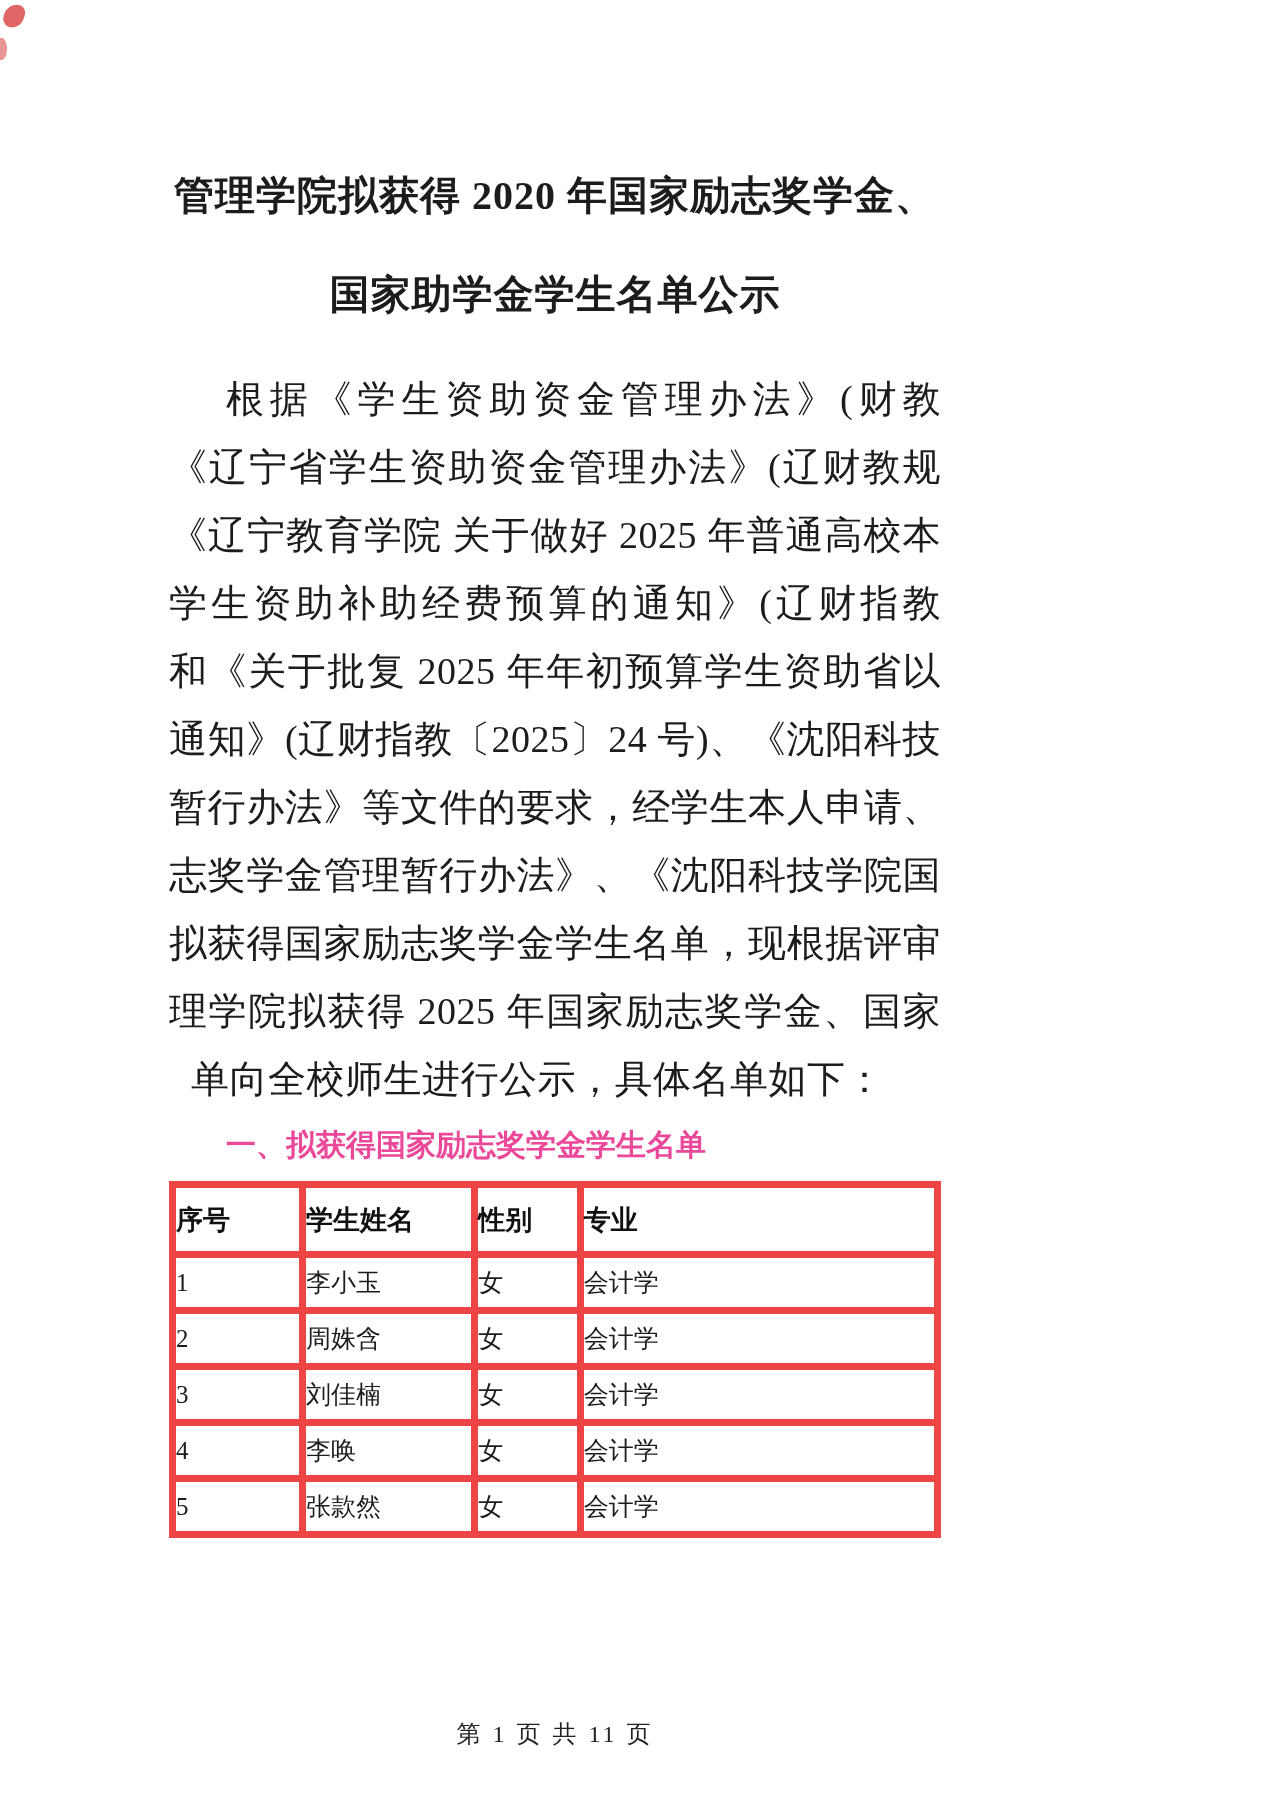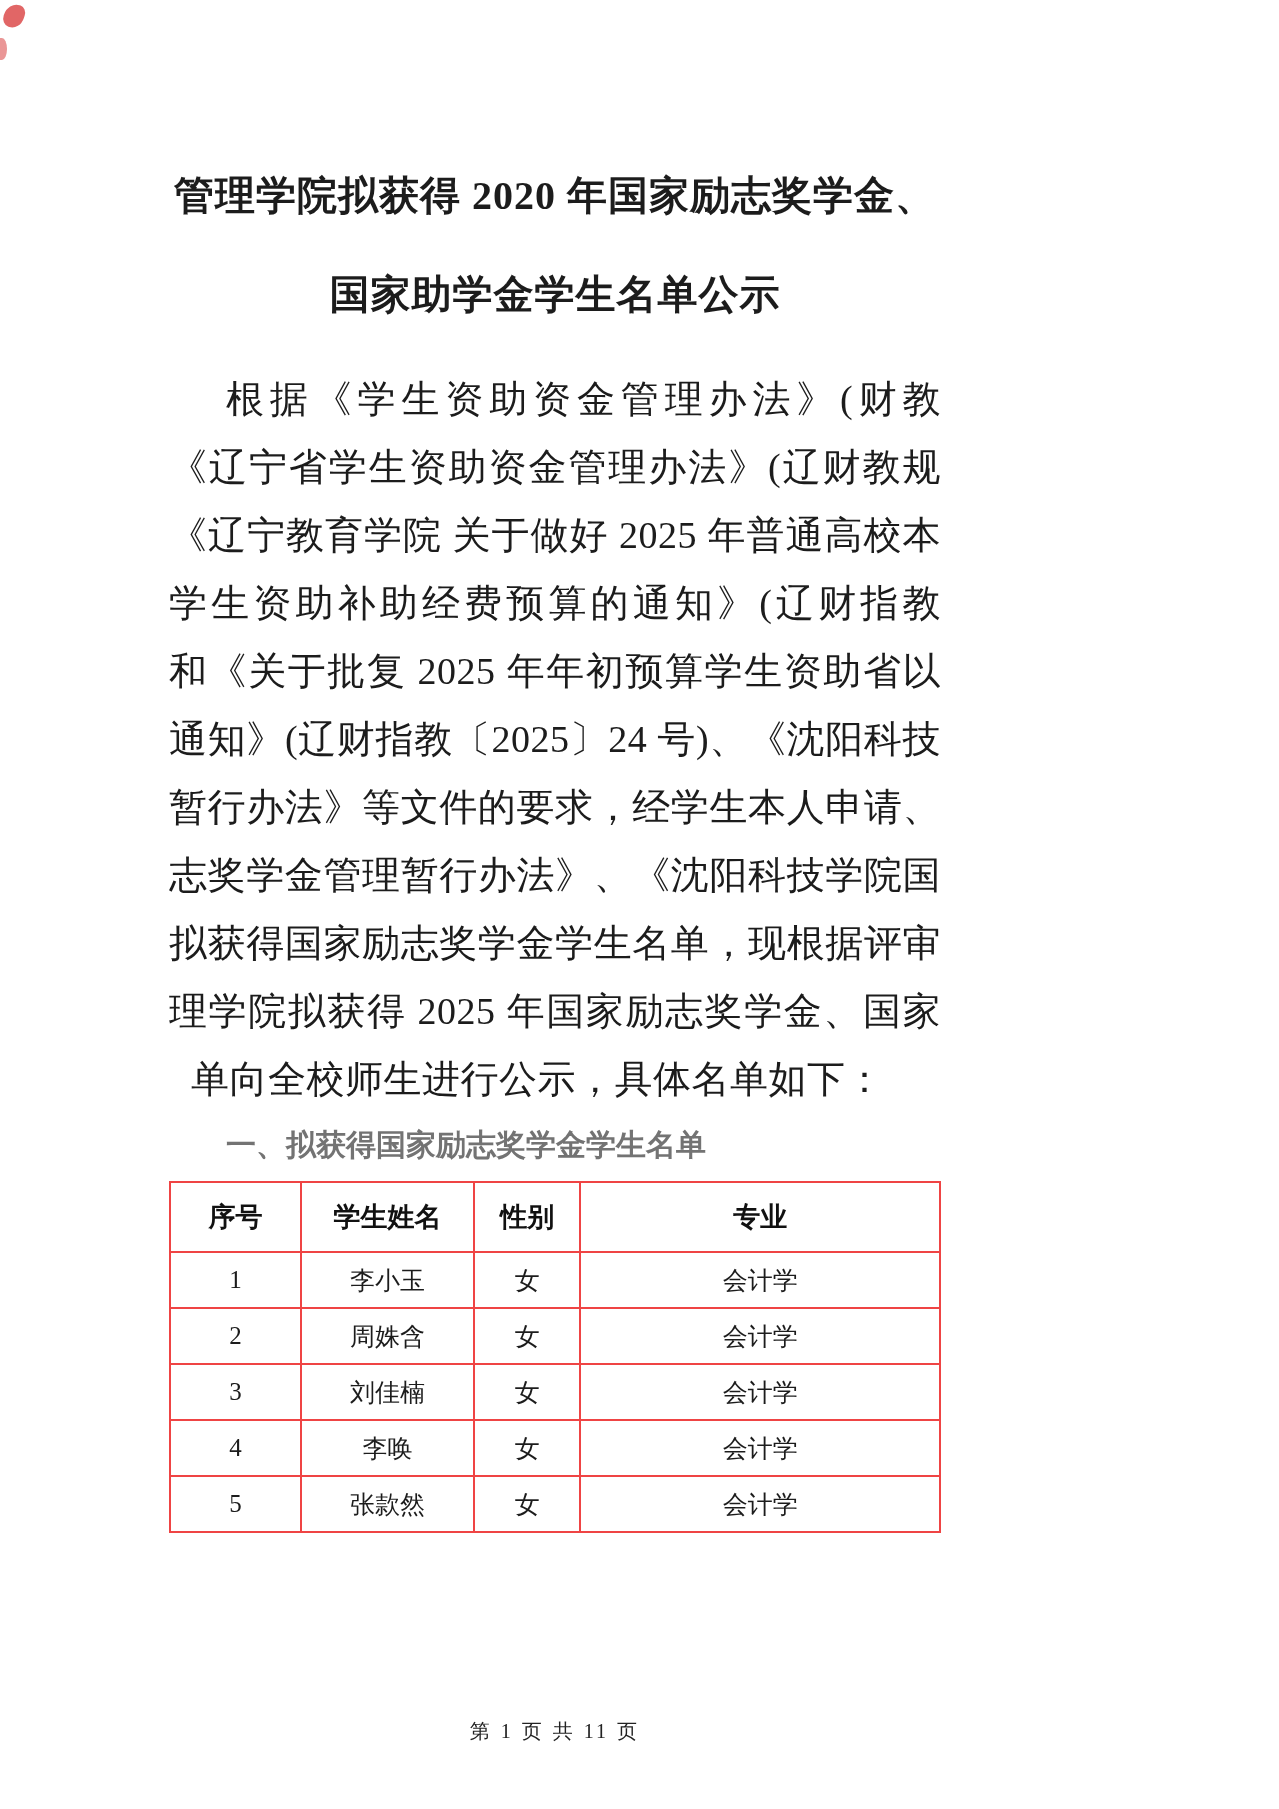--- a/index.html
+++ b/index.html
@@ -34,52 +34,52 @@
     overflow:hidden;
   }
   .para .line.indent { text-indent:57px; }
   .para .line.last { text-align-last:left;margin-left:22px; }
 
   .section-heading {
     margin-top:14px;
     font-family:"Liberation Sans","DejaVu Sans",sans-serif;
     font-weight:bold; font-size:30px; line-height:36px;
     text-indent:57px;
-    color:#737373;
+    color:#ec4899;
   }
 
   table.roster {
     margin-top:18px;
     width:100%;
     border-collapse:collapse;
     table-layout:fixed;
   }
   table.roster th, table.roster td {
-    border:2px solid #ef4444;
-    text-align:center; vertical-align:middle;
+    border:7px solid #ef4444;
+    text-align:left; vertical-align:middle;
   }
   table.roster col.c1 { width:17%; }
   table.roster col.c2 { width:22.5%; }
   table.roster col.c3 { width:13.8%; }
   table.roster col.c4 { width:46.7%; }
   table.roster th {
     height:70px;
     font-family:"Liberation Sans","DejaVu Sans",sans-serif;
     font-weight:bold; font-size:27px; color:#111;
     background:#ffffff;
   }
   table.roster td {
     height:56px;
     font-size:25px;
     font-family:"Liberation Serif","DejaVu Serif",serif;
   }
 
   .footer {
     position:absolute; left:0; top:1718px; width:100%;
-    text-align:center; font-size:20px; letter-spacing:3px; color:#222;
+    text-align:center; font-size:24px; letter-spacing:3px; color:#222;
   }
 </style>
 </head>
 <body>
 
 <div class="page">
 
   <div class="artifact artifact-1"></div>
   <div class="artifact artifact-2"></div>
 

